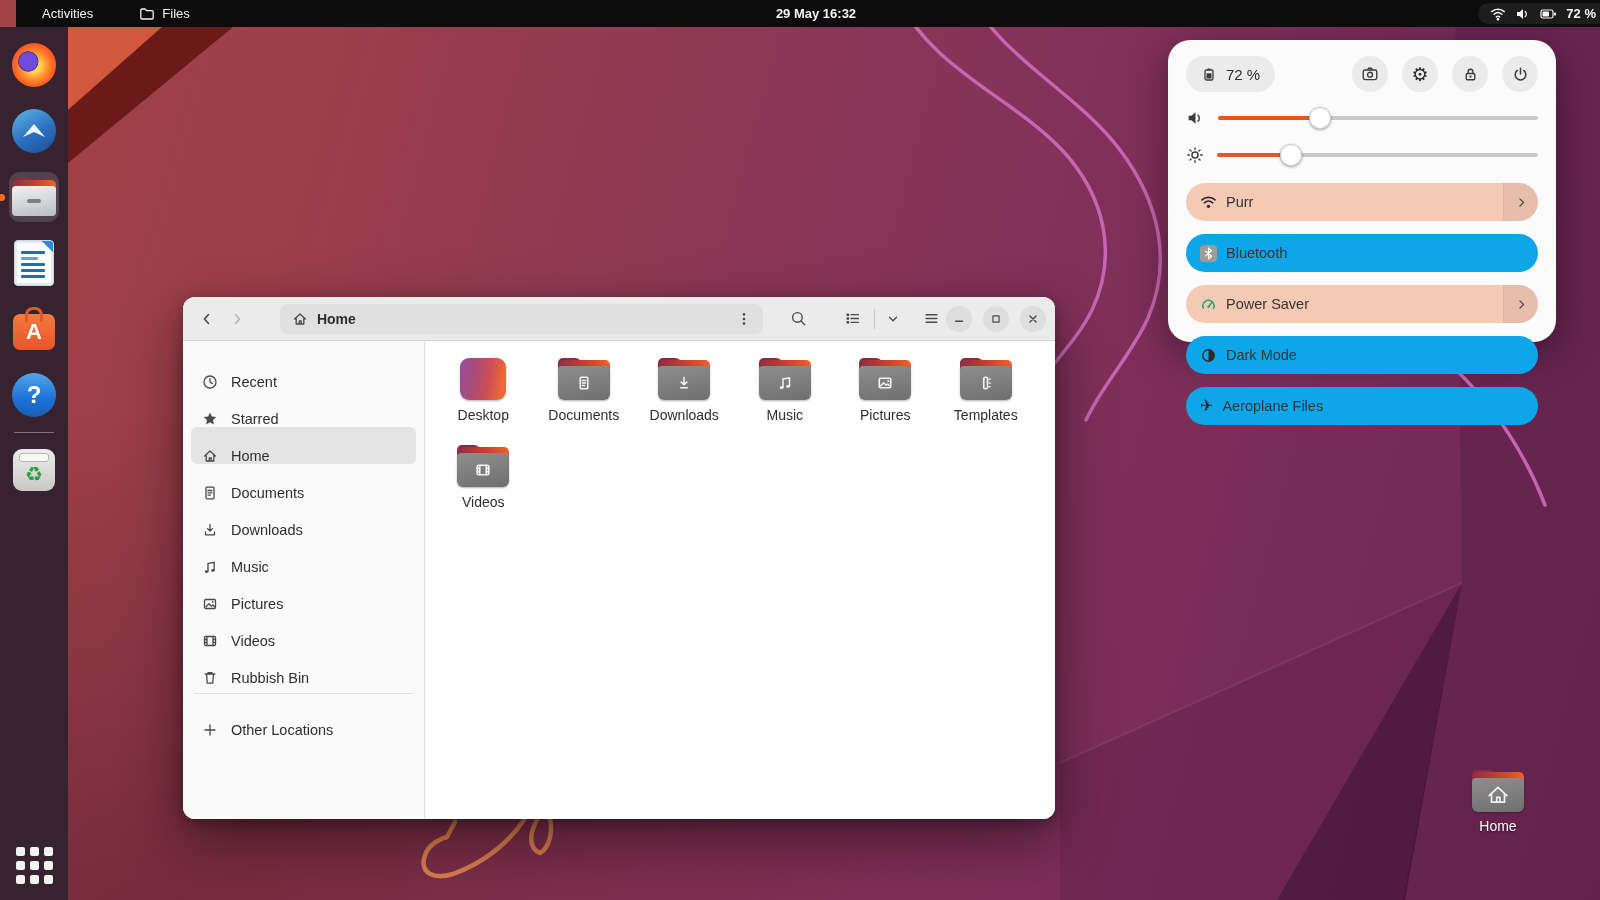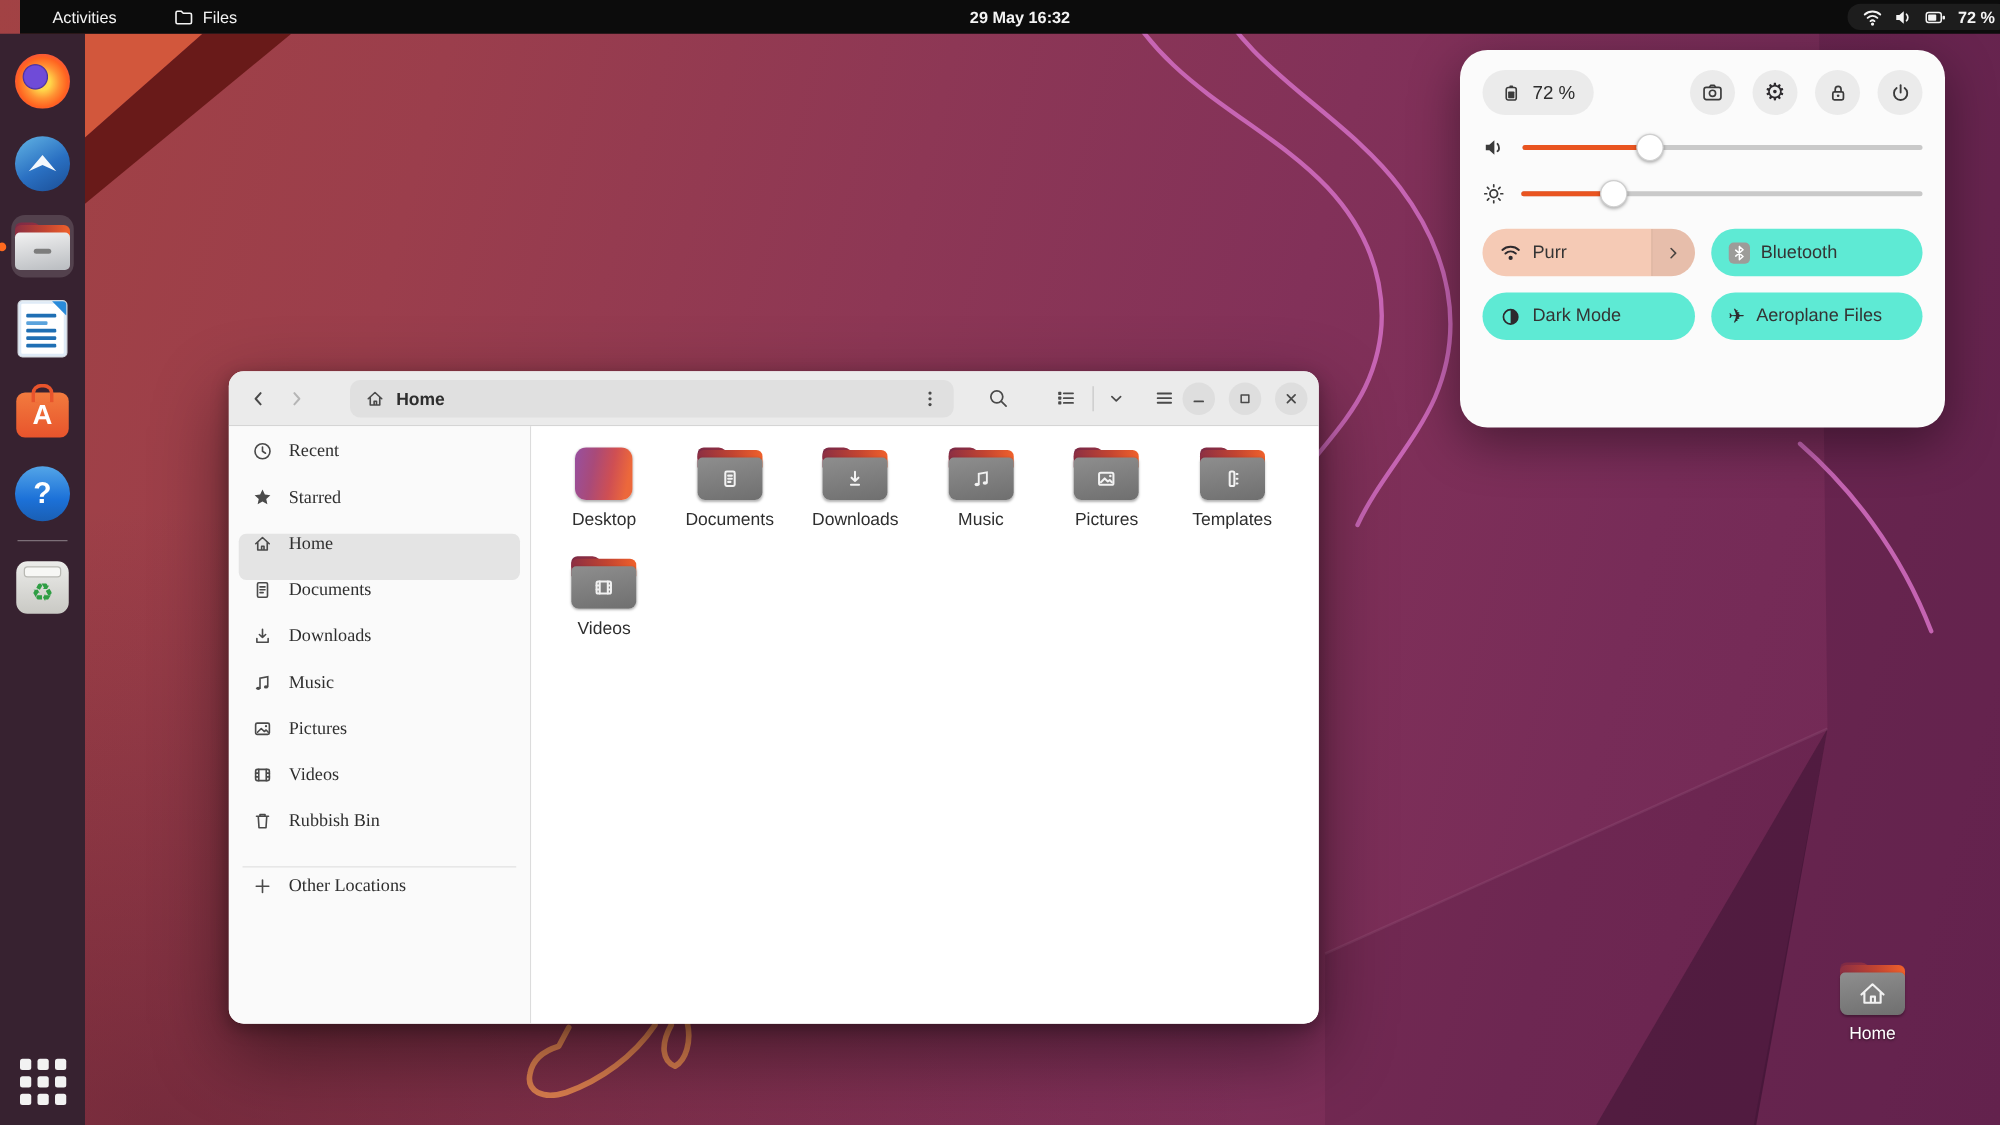--- a/index.html
+++ b/index.html
@@ -91,42 +91,42 @@
   .pathbar .title{font-size:14px;font-weight:bold;color:#2e2e2e;}
   .pathbar .kebab{margin-left:auto;width:26px;height:26px;display:flex;align-items:center;justify-content:center;border-radius:6px;}
   .hd-btn{width:30px;height:30px;display:flex;align-items:center;justify-content:center;border-radius:7px;}
   .view-group{margin-left:24px;display:flex;align-items:center;gap:7px;}
   .vg-divider{width:1px;height:20px;background:#c7c7c7;}
   .win-controls{margin-left:auto;display:flex;align-items:center;gap:11px;}
   .wc{width:26px;height:26px;border-radius:50%;background:#dedede;display:flex;align-items:center;justify-content:center;}
 
   .win-body{flex:1;display:flex;min-height:0;}
   .sidebar{width:242px;flex:none;background:#fafafa;border-right:1px solid #dcdcdc;padding:12px 8px;box-sizing:border-box;font-size:14.5px;color:#2f2f2f;}
-  .sb-item{height:37px;border-radius:6px;display:flex;align-items:flex-start;gap:13px;padding:0 11px;font-family:Liberation Serif, serif;}
+  .sb-item{height:37px;border-radius:6px;display:flex;align-items:flex-end;gap:13px;padding:0 11px;}
   .sb-item.selected{background:#e4e4e4;}
   .sb-divider{border-top:1px solid #e1e1e1;margin:7px 3px;}
   .content{flex:1;background:#fff;padding:14px 0 0 8px;}
   .filegrid{display:grid;grid-template-columns:repeat(6,100.5px);grid-auto-rows:87px;justify-items:center;}
   .file-item{width:100px;display:flex;flex-direction:column;align-items:center;gap:7px;padding-top:3px;box-sizing:border-box;}
   .file-item .name{font-size:14px;color:#2e2e2e;}
 
   
   .qs{position:absolute;left:1168px;top:40px;width:388px;height:302px;background:#fbfbfb;border-radius:22px;z-index:45;
     box-shadow:0 12px 40px rgba(0,0,0,.4);padding:16px 18px;box-sizing:border-box;color:#2d2d2d;}
   .qs-row1{display:flex;align-items:center;}
   .qs-batt{height:36px;border-radius:18px;background:#ebebeb;display:flex;align-items:center;gap:8px;padding:0 15px;font-size:15px;}
   .qs-circles{margin-left:auto;display:flex;gap:14px;}
   .qs-circle{width:36px;height:36px;border-radius:50%;background:#ebebeb;display:flex;align-items:center;justify-content:center;font-size:17px;color:#3b3b3b;}
   .qs-slider{display:flex;align-items:center;gap:13px;margin-top:15px;height:22px;}
   .track{position:relative;flex:1;height:4px;border-radius:2px;background:#c9c9c9;}
   .track .fill{position:absolute;left:0;top:0;bottom:0;border-radius:2px;background:#e95420;}
   .track .handle{position:absolute;top:50%;width:22px;height:22px;border-radius:50%;background:#fff;border:1px solid #cfcfcf;
     box-shadow:0 1px 3px rgba(0,0,0,.35);transform:translate(-11px,-50%);box-sizing:border-box;}
-  .qs-toggles{margin-top:17px;display:grid;grid-template-columns:1fr 1fr;gap:13px;}
-  .toggle{height:38px;border-radius:19px;background:#5eead4;display:flex;align-items:center;gap:9px;padding-left:14px;font-size:14.5px;color:#343434;overflow:hidden;}
+  .qs-toggles{margin-top:17px;display:grid;grid-template-columns:1fr;gap:13px;}
+  .toggle{height:38px;border-radius:19px;background:#0ea5e9;display:flex;align-items:center;gap:9px;padding-left:14px;font-size:14.5px;color:#343434;overflow:hidden;}
   .toggle.active{background:#f5cab5;}
   .toggle .arrow{margin-left:auto;align-self:stretch;width:34px;display:flex;align-items:center;justify-content:center;
     background:rgba(0,0,0,.055);border-left:1px solid rgba(0,0,0,.05);}
   .bt-badge{width:17px;height:17px;border-radius:4px;background:#9d9c99;display:flex;align-items:center;justify-content:center;}
   .uni{font-size:16px;line-height:1;color:#2d2a2e;font-family:"DejaVu Sans",sans-serif;}
   .uni.green{color:#2f9e44;}
 
   
   .desk-home{position:absolute;left:1465px;top:770px;width:66px;display:flex;flex-direction:column;align-items:center;gap:6px;z-index:10;}
   .desk-home .lbl{color:#fff;font-size:14px;text-shadow:0 1px 2px rgba(0,0,0,.6);}
@@ -618,20 +618,35 @@
       </span>
     </div>
     <div class="toggle">
       <span class="bt-badge">
         <svg width="11" height="13" viewBox="0 0 12 14">
             <path d="M6 1.2 V12.8 M6 1.2 L9.2 4 L2.8 9.6 M6 12.8 L9.2 10 L2.8 4.4" stroke="#fff" stroke-width="1.3" fill="none" stroke-linejoin="round" stroke-linecap="round"></path>
           </svg>
       </span>
       <span>Bluetooth</span>
     </div>
+    <div class="toggle active">
+      <svg width="17" height="17" viewBox="0 0 16 16">
+          <g stroke="#26a269" stroke-width="1.4" fill="none" stroke-linecap="round">
+            <path d="M3.2 11.5 A5.3 5.3 0 1 1 12.8 11.5"></path>
+            <path d="M8 9.8 L11 6.4"></path>
+          </g>
+          <circle cx="8" cy="10.2" r="1.1" fill="#26a269"></circle>
+        </svg>
+      <span>Power Saver</span>
+      <span class="arrow">
+        <svg class="ic" width="13" height="13" viewBox="0 0 16 16">
+            <path d="M6 3.5 L10.5 8 L6 12.5" stroke="#4a4440" stroke-width="1.5"></path>
+          </svg>
+      </span>
+    </div>
     <div class="toggle">
       <svg width="17" height="17" viewBox="0 0 16 16">
           <circle cx="8" cy="8" r="5.4" fill="none" stroke="#2d2a2e" stroke-width="1.3"></circle>
           <path d="M8 2.6 A5.4 5.4 0 0 1 8 13.4 Z" fill="#2d2a2e"></path>
         </svg>
       <span>Dark Mode</span>
     </div>
     <div class="toggle">
       <span class="uni">✈</span>
       <span>Aeroplane Files</span>

